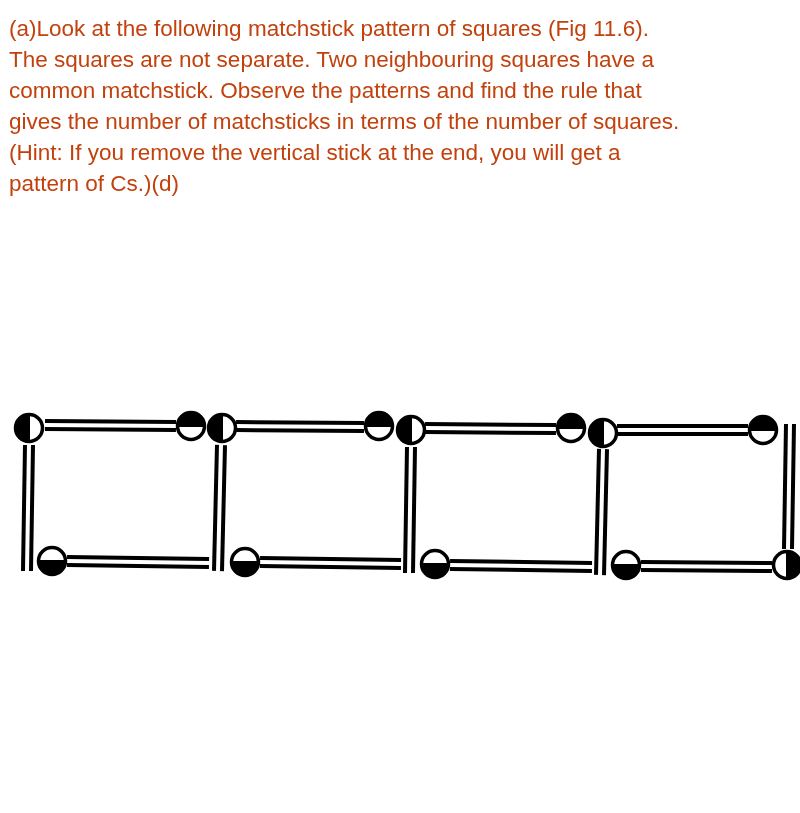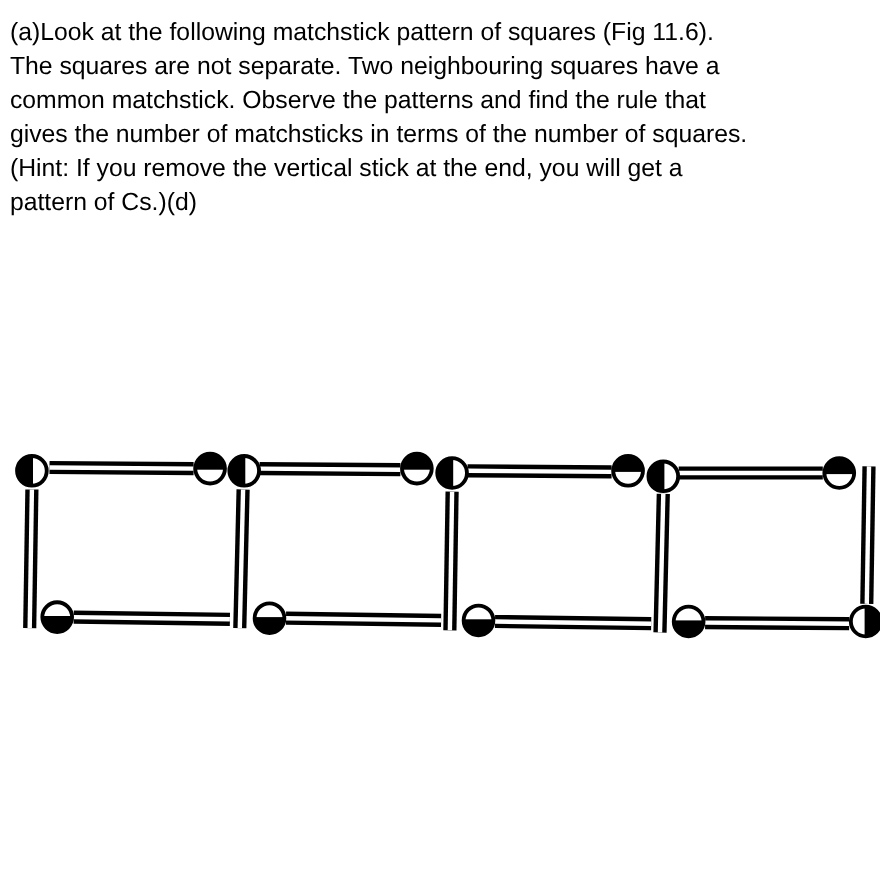--- a/index.html
+++ b/index.html
@@ -1,20 +1,20 @@
 <!DOCTYPE html>
 <html><head>
 <meta charset="utf-8">
 <style>
   html, body { margin: 0; padding: 0; background: #ffffff; }
   body { width: 800px; height: 813px; position: relative; overflow: hidden; }
   .question {
     position: absolute; left: 9px; top: 13px; width: 790px;
     font-family: "Liberation Sans", sans-serif;
-    font-size: 22.5px; line-height: 31px; color: #000000;
+    font-size: 22.5px; line-height: 31px; color: #c2410c;
     white-space: pre-line;
   }
   svg.figure { position: absolute; left: 0; top: 0; }
 </style>
 </head>
 <body>
 
 <div class="question">(a)Look at the following matchstick pattern of squares (Fig 11.6).
 The squares are not separate. Two neighbouring squares have a
 common matchstick. Observe the patterns and find the rule that

